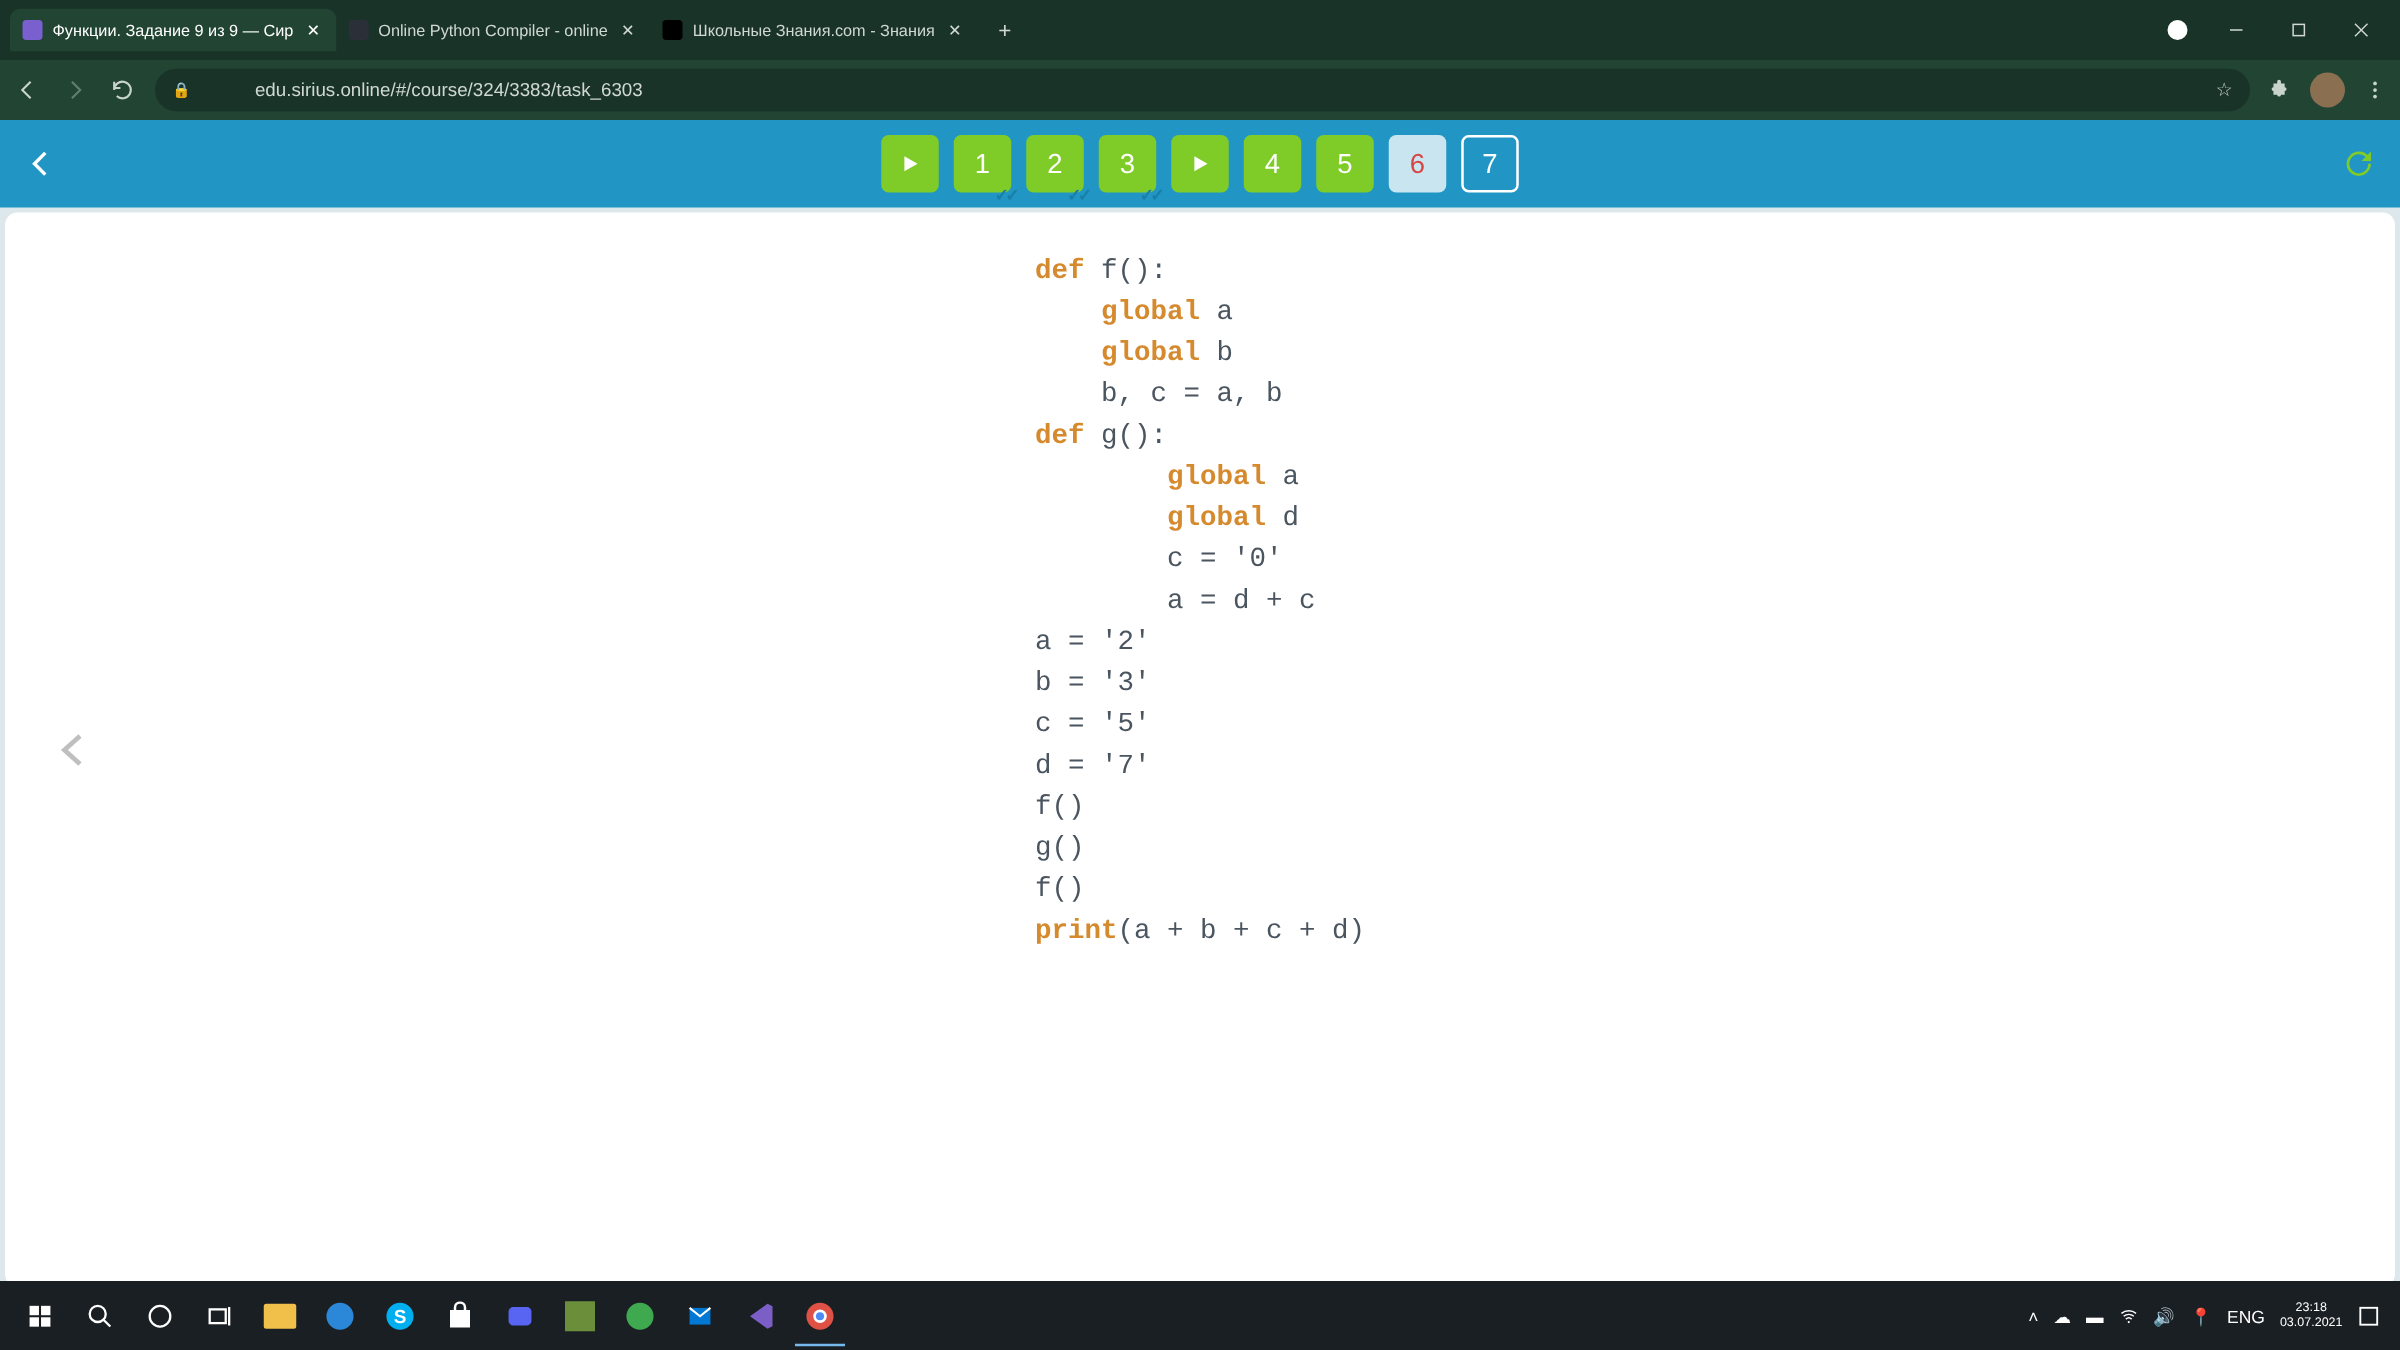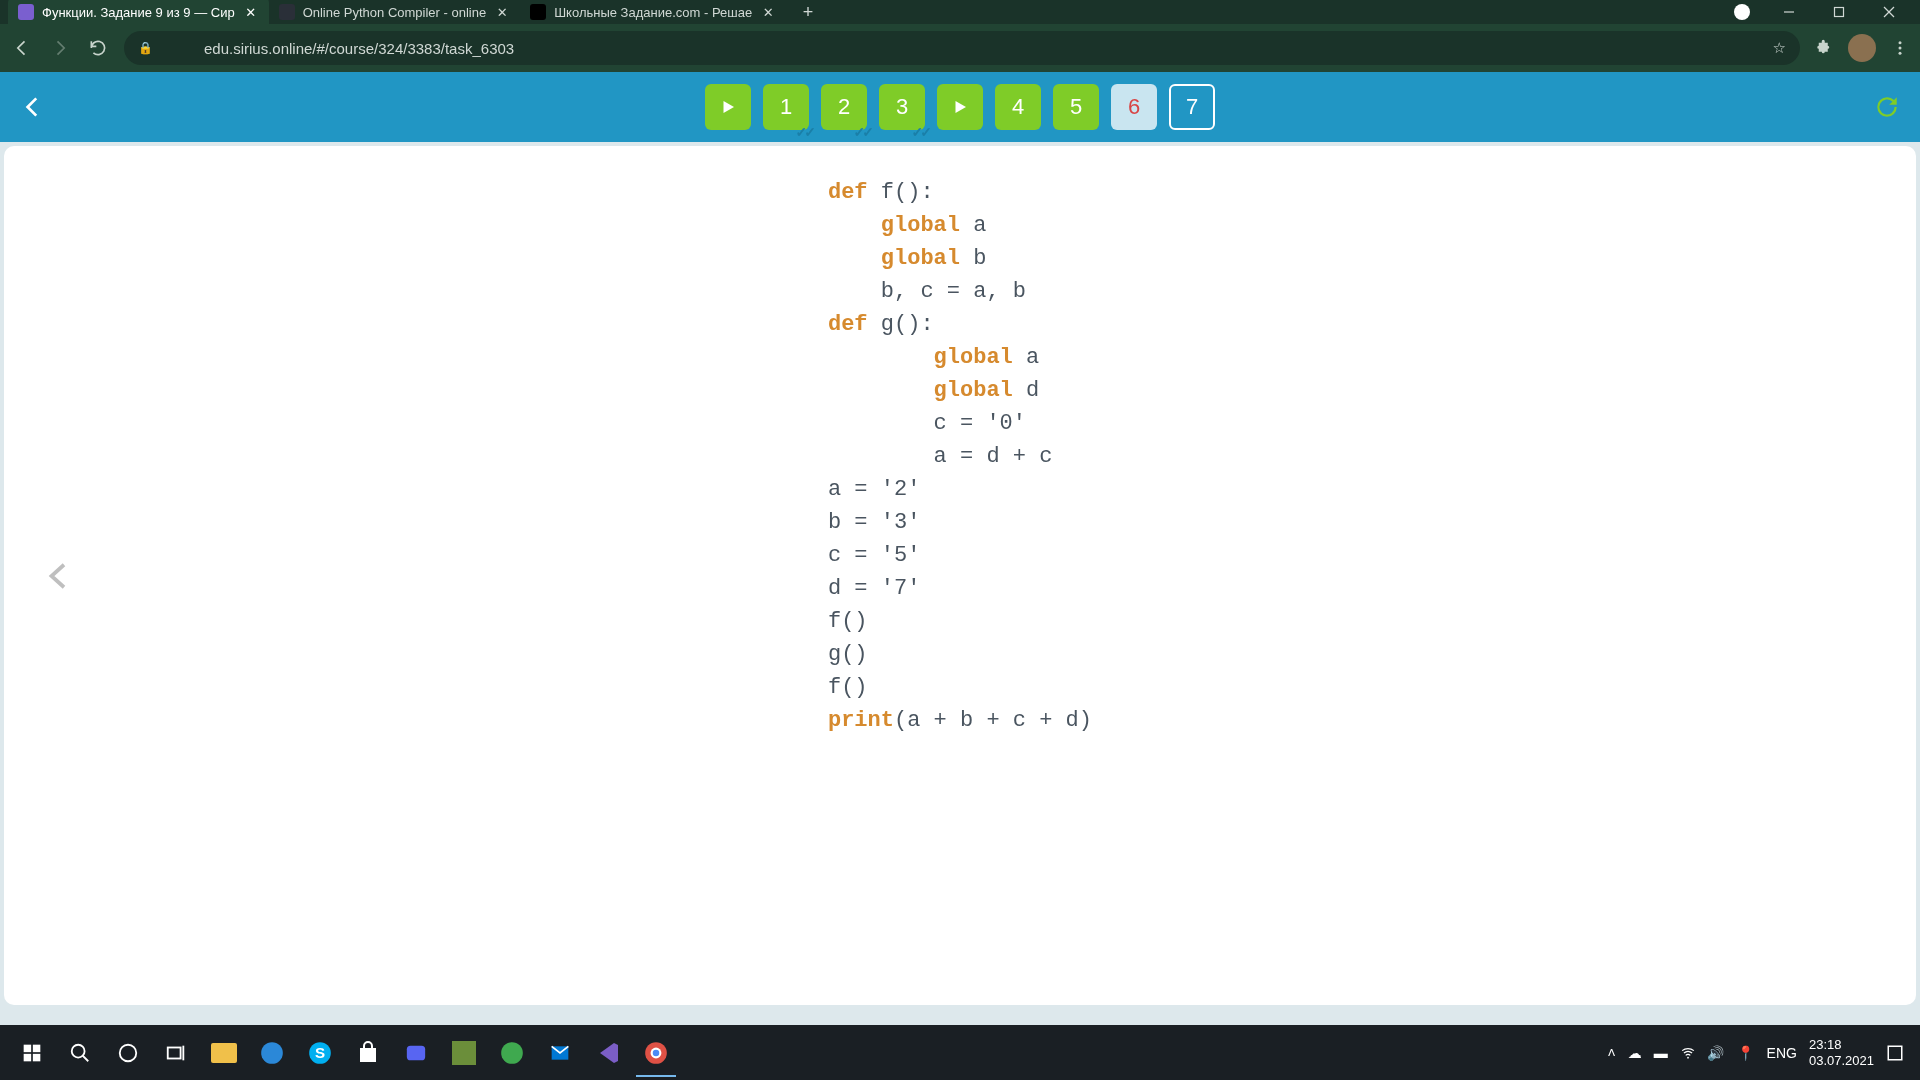--- a/index.html
+++ b/index.html
@@ -1,20 +1,20 @@
 <!DOCTYPE html>
 <html><head>
 <meta charset="utf-8">
 <style>
 * { margin: 0; padding: 0; box-sizing: border-box; }
 body { font-family: "Segoe UI", Arial, sans-serif; width: 1920px; height: 1080px; overflow: hidden; background: #dde8ec; }
 
 
 .browser-top { background: #1a3329; }
-.tab-strip { display: flex; align-items: center; height: 24px; padding: 0 8px; gap: 0; }
+.tab-strip { display: flex; align-items: center; height: 48px; padding: 0 8px; gap: 0; }
 .tab { display: flex; align-items: center; height: 34px; padding: 0 10px; color: #d0d8d4; font-size: 13px; max-width: 280px; min-width: 200px; cursor: pointer; position: relative; border-radius: 8px 8px 0 0; }
 .tab.active { background: #214433; color: #fff; }
 .tab .favicon { width: 16px; height: 16px; margin-right: 8px; border-radius: 3px; flex-shrink: 0; }
 .tab .title { white-space: nowrap; overflow: hidden; text-overflow: ellipsis; flex: 1; }
 .tab .close { margin-left: 8px; width: 16px; height: 16px; display: flex; align-items: center; justify-content: center; font-size: 13px; flex-shrink: 0; }
 .new-tab { width: 28px; height: 28px; display: flex; align-items: center; justify-content: center; color: #d0d8d4; font-size: 18px; margin-left: 8px; cursor: pointer; }
 .window-controls { margin-left: auto; display: flex; align-items: center; gap: 4px; }
 .win-btn { width: 46px; height: 32px; display: flex; align-items: center; justify-content: center; color: #d0d8d4; cursor: pointer; }
 .profile-dot { width: 16px; height: 16px; background: #fff; border-radius: 50%; margin-right: 12px; }
 
@@ -51,21 +51,21 @@
 
 .answer-input { display: block; width: 880px; margin: 30px auto 0; height: 68px; border: 1px solid #d8dde0; border-radius: 8px; padding: 0 22px; font-size: 22px; color: #333; background: #f6f8f8; }
 .answer-input::placeholder { color: #9aa4aa; }
 
 
 .taskbar { position: fixed; bottom: 0; left: 0; right: 0; height: 55px; background: #1a1f24; display: flex; align-items: center; padding: 0 8px; }
 .task-icon { width: 48px; height: 48px; display: flex; align-items: center; justify-content: center; cursor: pointer; position: relative; }
 .task-icon .glyph { width: 28px; height: 28px; display: flex; align-items: center; justify-content: center; font-size: 18px; color: #fff; }
 .task-icon.active::after { content: ""; position: absolute; bottom: 0; left: 4px; right: 4px; height: 2px; background: #76b9ed; }
 .tray { margin-left: auto; display: flex; align-items: center; gap: 12px; color: #fff; font-size: 13px; padding-right: 8px; }
-.tray .clock { text-align: left; line-height: 1.2; font-size: 13px; }
+.tray .clock { text-align: center; line-height: 1.2; font-size: 10px; }
 .tray-icon { cursor: pointer; font-size: 14px; }
 
 svg { display: block; }
 </style>
 </head>
 <body>
 
 <div class="browser-top">
   <div class="tab-strip">
     <div class="tab active">
@@ -73,21 +73,21 @@
       <span class="title">Функции. Задание 9 из 9 — Сир</span>
       <span class="close">✕</span>
     </div>
     <div class="tab">
       <span class="favicon" style="background:#2a2f38"></span>
       <span class="title">Online Python Compiler - online</span>
       <span class="close">✕</span>
     </div>
     <div class="tab">
       <span class="favicon" style="background:#000"></span>
-      <span class="title">Школьные Задание.com - Решае</span>
+      <span class="title">Школьные Знания.com - Знания</span>
       <span class="close">✕</span>
     </div>
     <div class="new-tab">+</div>
     <div class="window-controls">
       <span class="profile-dot"></span>
       <div class="win-btn">
           <svg width="12" height="12" viewBox="0 0 12 12">
             <line x1="1" y1="6" x2="11" y2="6" stroke="currentColor" stroke-width="1.2"></line>
           </svg>
         </div>

